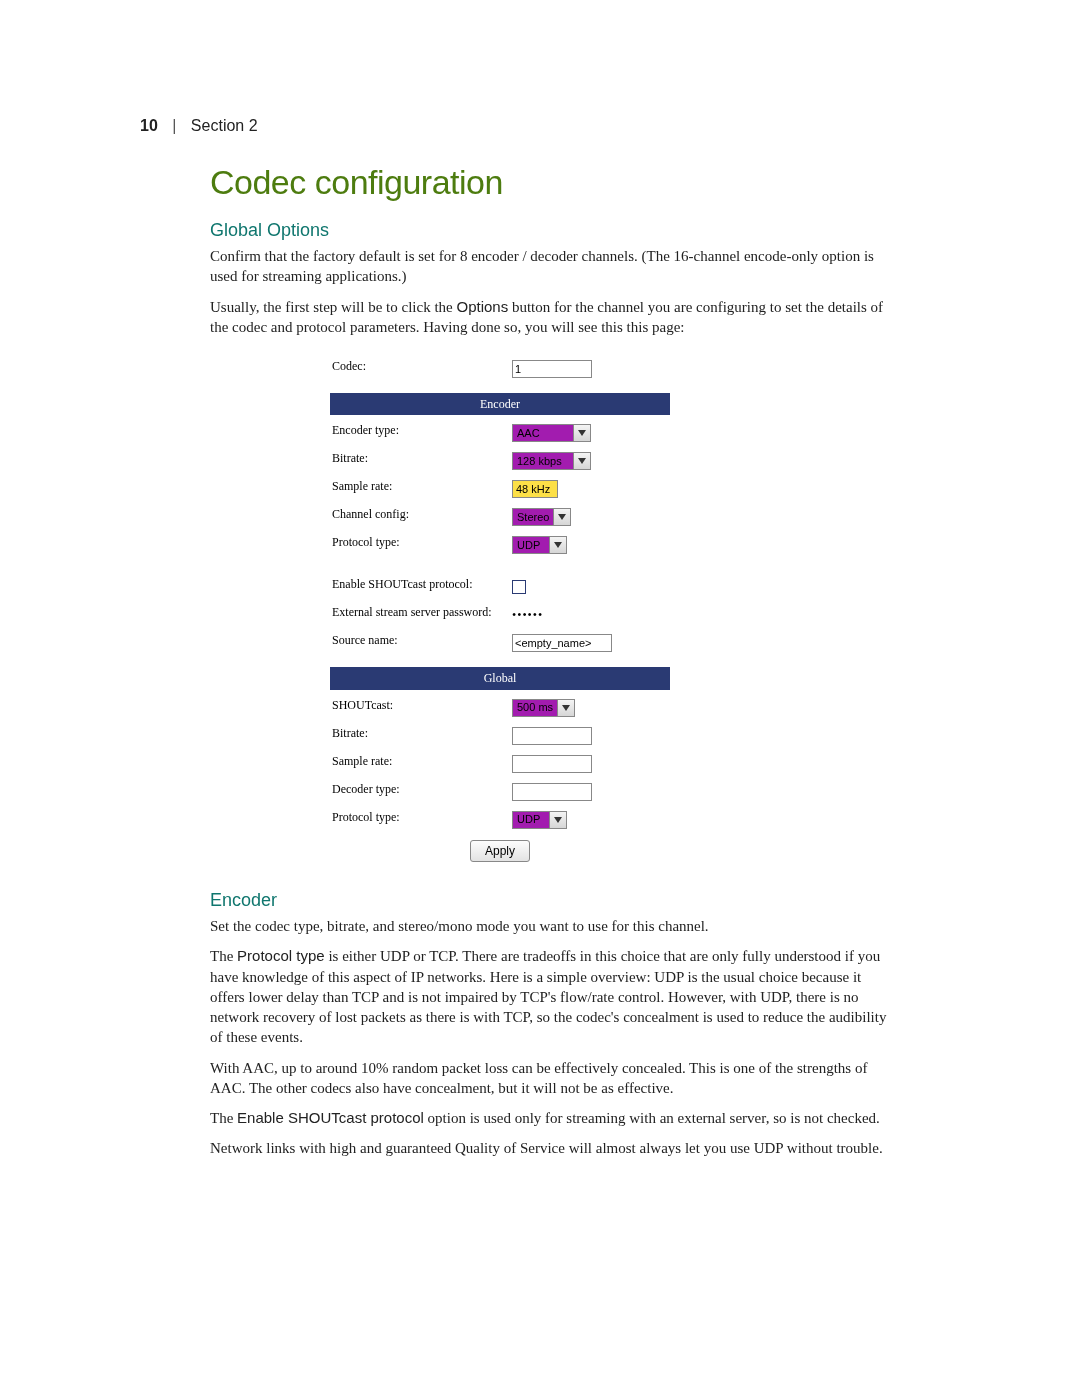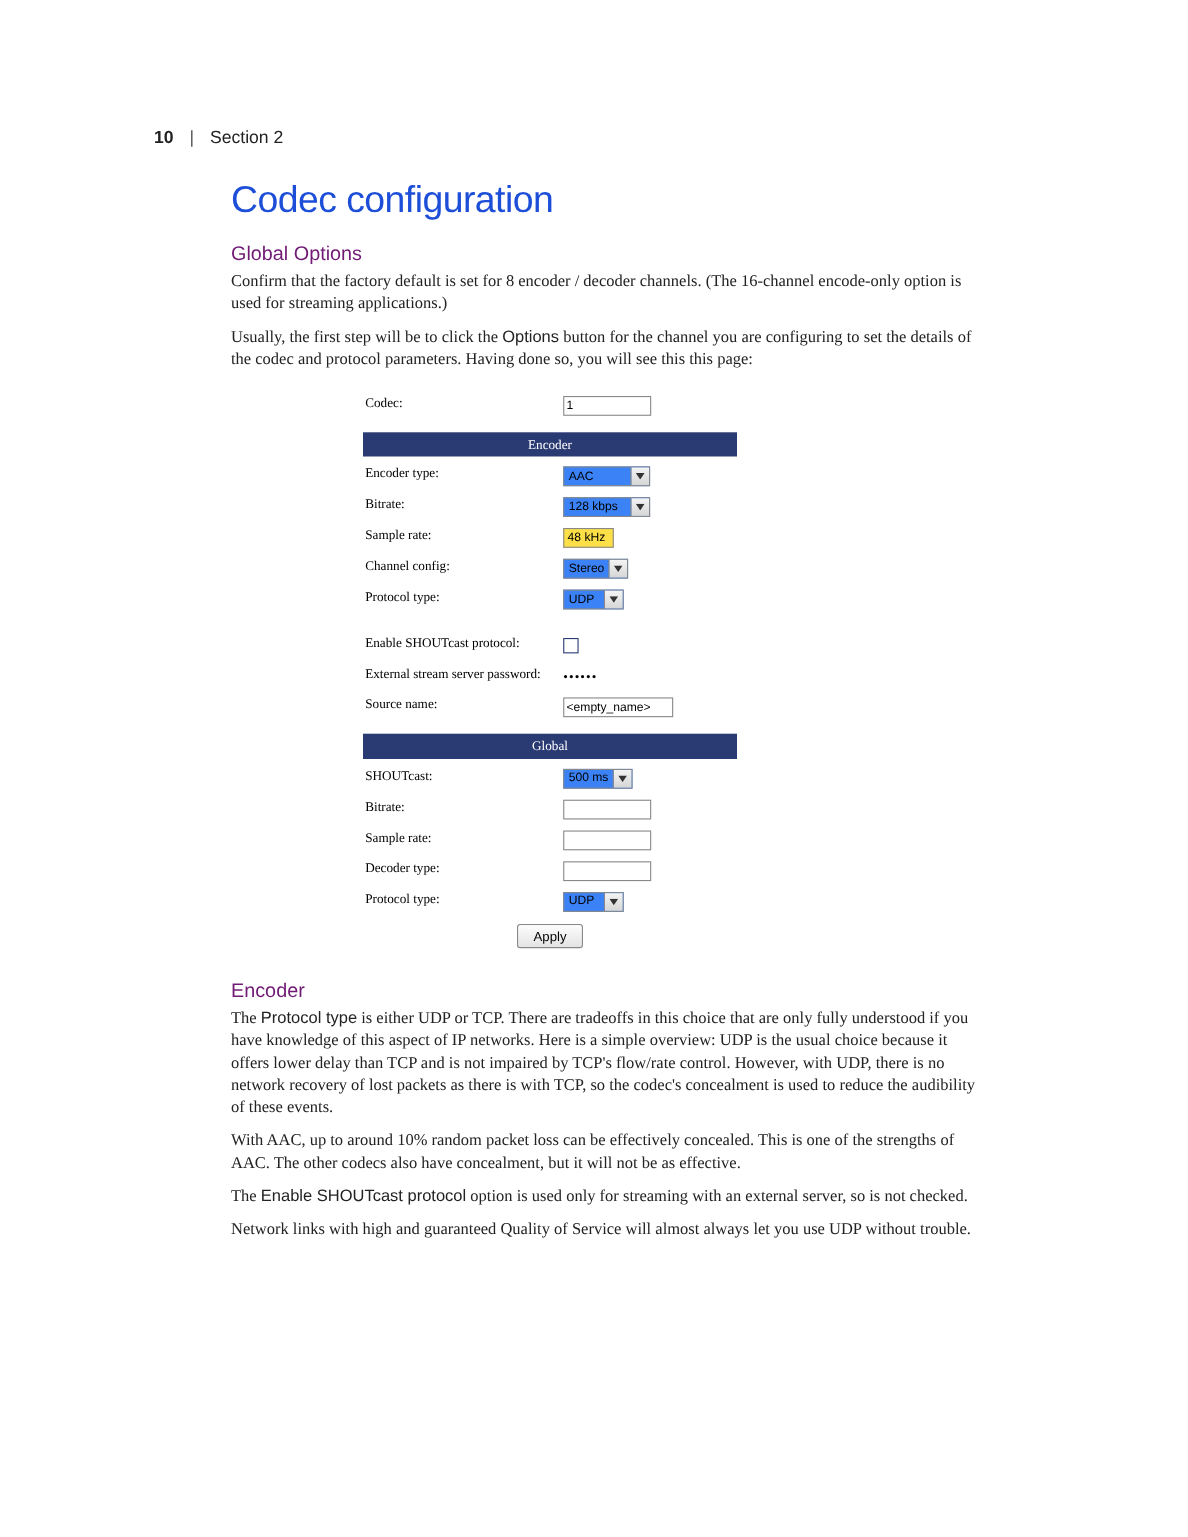--- a/index.html
+++ b/index.html
@@ -37,28 +37,28 @@
     margin-left: 70px;
     margin-top: 50px;
     width: 700px;
   }
   h1.title {
     font-family: "Helvetica Neue", Arial, sans-serif;
     font-weight: 300;
     font-size: 34px;
     letter-spacing: -0.5px;
     margin: 0 0 6px 0;
-    color: #1d4ed8;
+    color: #4d7c0f;
   }
   h2.subhead {
     font-family: Arial, Helvetica, sans-serif;
     font-weight: 400;
     font-size: 18px;
     margin: 12px 0 4px 0;
-    color: #701a75;
+    color: #0f766e;
   }
   p {
     margin: 4px 12px 10px 0;
     font-size: 15px;
   }
   .sans-inline {
     font-family: Arial, Helvetica, sans-serif;
   }
   
   .ui-shot {
@@ -115,21 +115,21 @@
     min-width: 46px;
   }
   .ctl-select {
     display: inline-flex;
     align-items: center;
     font-family: Arial, sans-serif;
     font-size: 11px;
     height: 18px;
     box-sizing: border-box;
     border: 1px solid #888;
-    background: #3b82f6;
+    background: #a21caf;
   }
   .ctl-select .sel-val {
     padding: 0 4px;
     min-width: 42px;
   }
   .ctl-select.small .sel-val { min-width: 28px; }
   .ctl-select.med   .sel-val { min-width: 52px; }
   .ctl-select .sel-btn {
     width: 16px;
     height: 16px;
@@ -332,20 +332,21 @@
           </div>
         </div>
       </div>
 
       <div class="apply-row">
         <span class="ctl-button">Apply</span>
       </div>
     </div>
 
     <h2 class="subhead">Encoder</h2>
+    <p>Set the codec type, bitrate, and stereo/mono mode you want to use for this channel.</p>
     <p>
       <span>The </span><span class="sans-inline">Protocol type</span><span> is either UDP or TCP. There are tradeoffs in this choice that are only fully understood if you have knowledge of this aspect of IP networks. Here is a simple overview: UDP is the usual choice because it offers lower delay than TCP and is not impaired by TCP's flow/rate control. However, with UDP, there is no network recovery of lost packets as there is with TCP, so the codec's concealment is used to reduce the audibility of these events.</span>
     </p>
     <p>With AAC, up to around 10% random packet loss can be effectively concealed. This is one of the strengths of AAC. The other codecs also have concealment, but it will not be as effective.</p>
     <p>
       <span>The </span><span class="sans-inline">Enable SHOUTcast protocol</span><span> option is used only for streaming with an external server, so is not checked.</span>
     </p>
     <p>Network links with high and guaranteed Quality of Service will almost always let you use UDP without trouble.</p>
 
   </div>

